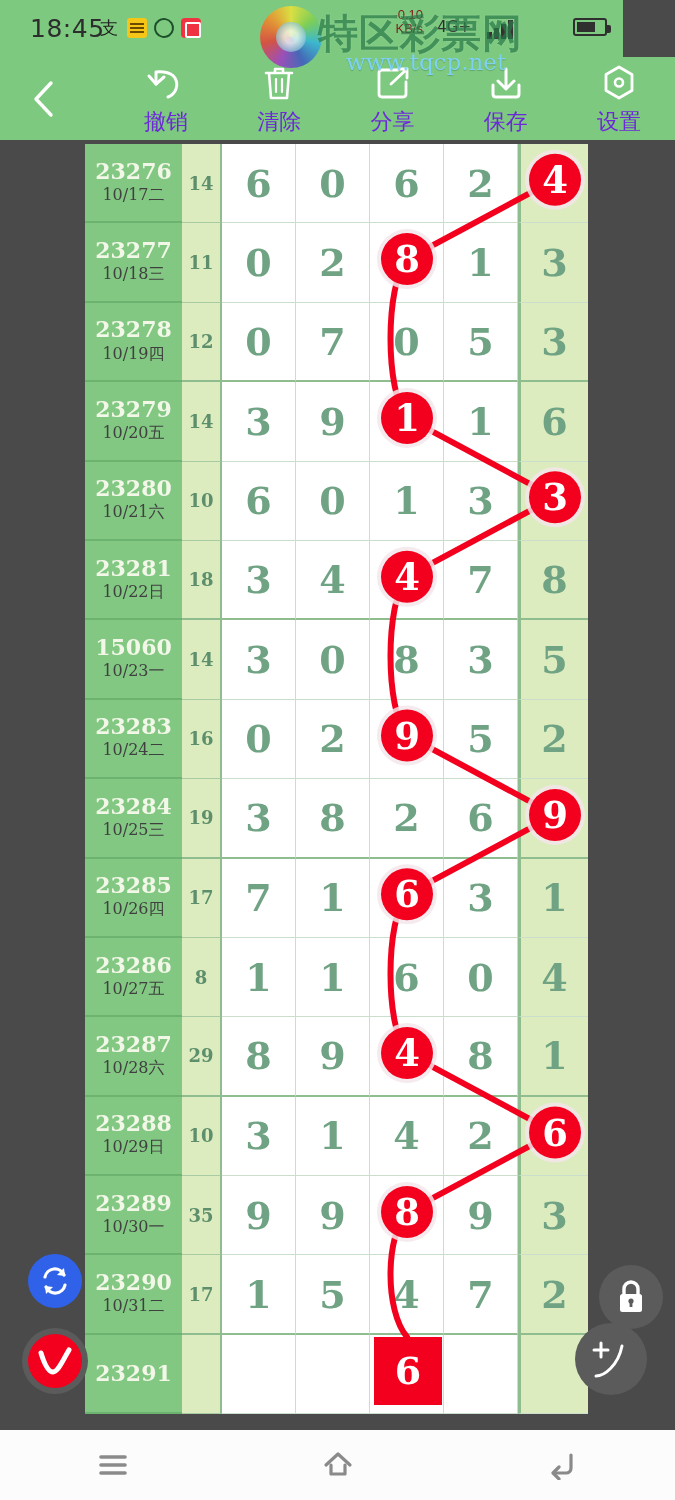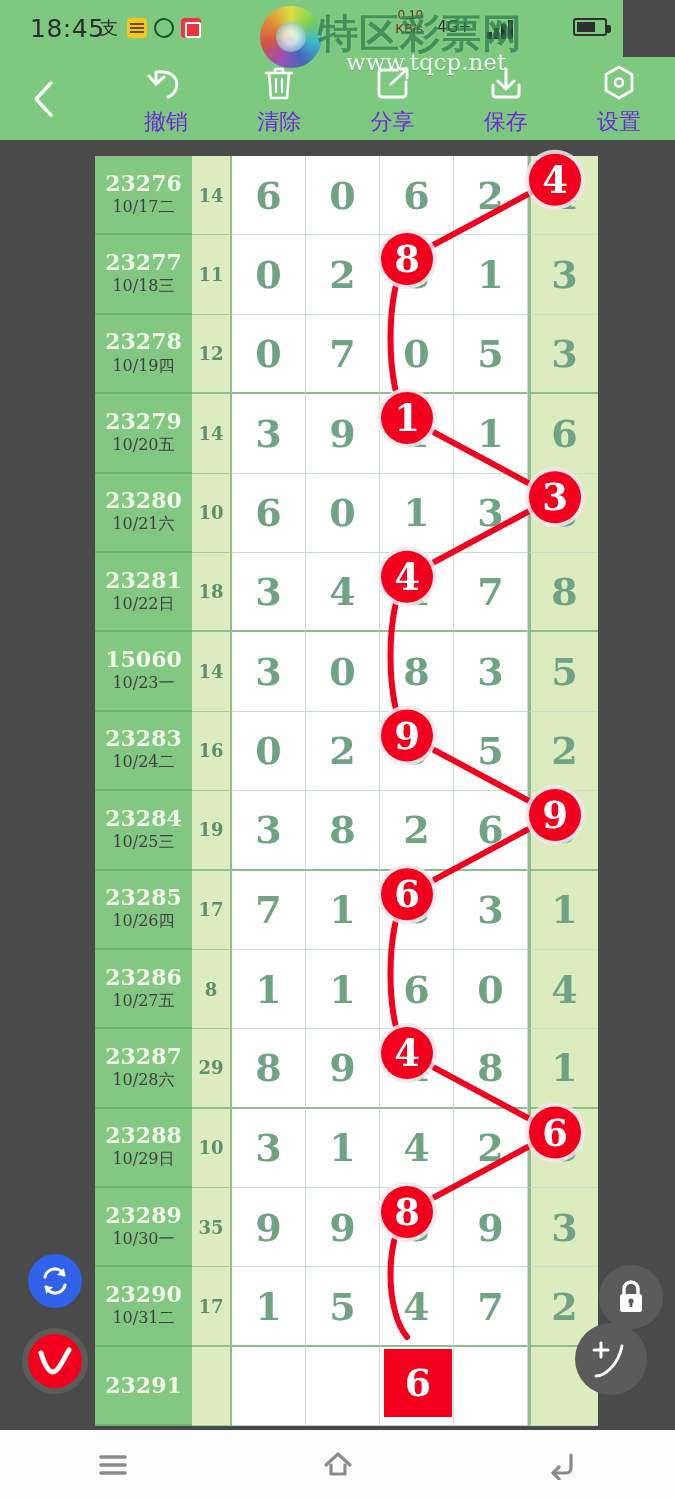--- a/index.html
+++ b/index.html
@@ -52,21 +52,21 @@
   .watermark{ position:absolute; right:5px; top:2px; width:420px; height:75px; z-index:7;
     pointer-events:none; }
   .wm-logo{ position:absolute; left:10px; top:4px; width:62px; height:62px; border-radius:50%;
     background:conic-gradient(#e8e23a,#7ecf52,#35b6d8,#3d5bbf,#a23fc0,#e0443c,#ef8b2c,#e8e23a);
     opacity:.88; }
   .wm-logo:after{ content:""; position:absolute; left:16px; top:16px; width:30px; height:30px;
     border-radius:50%; background:radial-gradient(circle,#ffffffcc 30%, #2f8fc9aa 100%); }
   .wm-cn{ position:absolute; left:68px; top:4px; font-size:40px; font-weight:bold;
     color:#2a7c4a; opacity:.72; font-family:"DejaVu Sans",sans-serif; letter-spacing:1px;
     text-shadow:0 0 2px #ffffff55; white-space:nowrap; }
-  .wm-url{ position:absolute; left:96px; top:47px; font-size:23px; color:#ffffff; opacity:.92;
+  .wm-url{ position:absolute; left:96px; top:47px; font-size:23px; color:#7dd3fc; opacity:.92;
     font-family:"DejaVu Serif", serif; white-space:nowrap; text-shadow:0 1px 1px #00000033; }
 
   
   .toolbar{
     position:absolute; top:57px; left:0; width:675px; height:83px;
     background:#7dc97f; z-index:5;
   }
   .tb-back{ position:absolute; left:26px; top:20px; width:36px; height:44px; cursor:pointer; }
   .tb-back svg{ display:block; }
   .tb-items{ position:absolute; left:110px; top:6px; width:565px; height:77px;
@@ -74,21 +74,21 @@
   .tb-item{ width:112px; display:flex; flex-direction:column; align-items:center; gap:4px;
     cursor:pointer; }
   .tb-ico{ height:40px; display:flex; align-items:center; justify-content:center; }
   .tb-lab{ font-size:22px; color:#6d28d9; font-family:"DejaVu Sans",sans-serif; }
 
   
   .sheet{
     position:absolute; top:140px; left:0; width:675px; height:1290px;
     background:#4a4a4a; overflow:hidden; z-index:1;
   }
-  .grid{ position:absolute; left:85px; top:16px; width:507px;margin-left:10px; }
+  .grid{ position:absolute; left:85px; top:4px; width:507px; }
 
   .row{ display:flex; height:79.4px; position:relative; }
   .c-issue{ width:97px; background:#82c882; position:relative;
      display:flex; flex-direction:column; align-items:center; justify-content:center;
      border-bottom:2px solid #6bb36f; }
   .c-issue .no{ font-size:22px; color:#f2f7e8; font-weight:bold;
      font-family:"DejaVu Serif", serif; line-height:1.05; }
   .c-issue .dt{ font-size:16px; color:#404040; font-family:"DejaVu Serif", serif;
      margin-top:2px; }
   .c-sum{ width:40px; background:#dcecbf; display:flex; align-items:center; justify-content:center;

